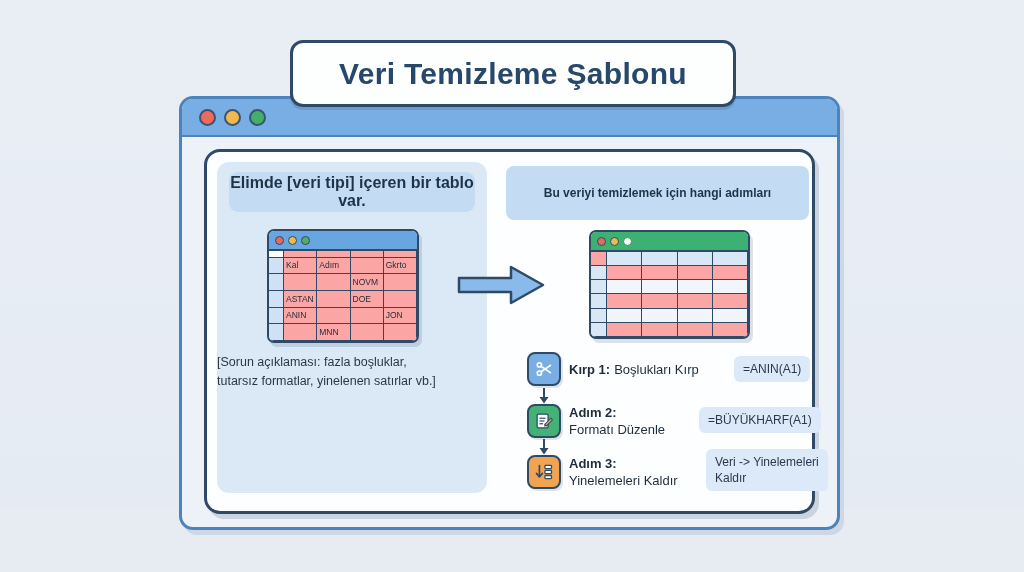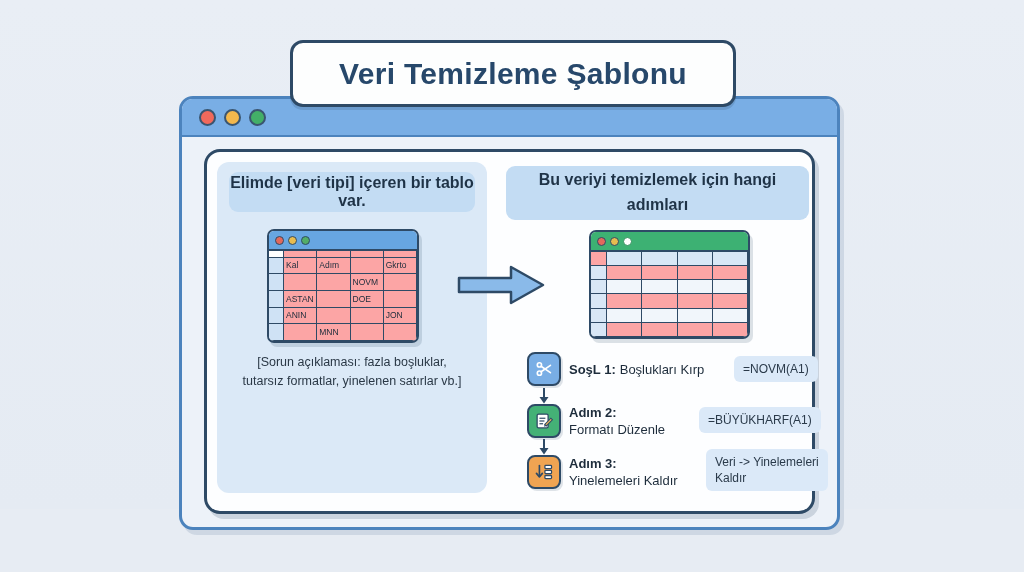--- a/index.html
+++ b/index.html
@@ -27,21 +27,21 @@
   .inner-panel { position:absolute; left:204px; top:149px; width:611px; height:365px;
     background:#fdfeff; border:3px solid #2e4a66; border-radius:16px;
     box-shadow:4px 5px 0 rgba(46,74,102,0.18); }
 
   
   .left-panel { position:absolute; left:217px; top:162px; width:270px; height:331px;
     background:#dbe9f7; border-radius:12px; }
   .prompt-chip { background:#c3dcf3; border-radius:9px; color:#1f3347; font-weight:700;
     display:flex; flex-direction:column; align-items:center; justify-content:center; text-align:center; }
   .left-chip { position:absolute; left:229px; top:172px; width:246px; height:40px; font-size:16px; }
-  .right-chip { position:absolute; left:506px; top:166px; width:303px; height:54px; font-size:16px; line-height:1.55; }
+  .right-chip { position:absolute; left:506px; top:166px; width:303px; height:54px; font-size:12px; line-height:1.55;border-radius:8px; }
 
   
   .mini-window { position:absolute; background:#fff; border:2px solid #2e4a66; border-radius:7px;
     overflow:hidden; box-shadow:3px 4px 0 rgba(46,74,102,0.16); }
   .mini-left { left:267px; top:229px; width:152px; height:114px; }
   .mini-right { left:589px; top:230px; width:161px; height:109px; }
   .mini-titlebar { height:20px; display:flex; align-items:center; padding-left:6px; border-bottom:2px solid #2e4a66; }
   .mini-titlebar.blue { background:#67a6e1; } .mini-titlebar.green { background:#3db173; }
   .mini-dot { width:9px; height:9px; border-radius:50%; border:1.5px solid #2e4a66; margin-right:4px; }
   .mini-dot.red { background:#e2695c; } .mini-dot.yellow { background:#e8bc4f; }
@@ -49,21 +49,21 @@
 
   .mini-grid { display:grid; width:100%; height:calc(100% - 20px); }
   .mini-left .mini-grid { grid-template-columns:15px repeat(4,1fr); }
   .mini-right .mini-grid { grid-template-columns:16px repeat(4,1fr); }
   .mcell, .rcell { border-right:1px solid #2e4a66; border-bottom:1px solid #2e4a66; background:#fca5a5;
     font-size:8.5px; color:#1c2b3a; display:flex; align-items:center; padding-left:2px; overflow:hidden; }
   .mcell.rowhead { background:#cfe2f5; } .mcell.rowhead.first { background:#fff; }
   .rcell.shade { background:#d8e7f6; } .rcell.alt { background:#f1f6fb; }
 
   
-  .note { position:absolute; left:217px; top:353px; width:270px; text-align:center;
+  .note { position:absolute; left:217px; top:353px; width:270px; 
     font-size:12.5px; color:#2a3846; line-height:1.5; }
 
   
   .big-arrow { position:absolute; left:455px; top:262px; }
 
   
   .step-icon { position:absolute; width:34px; height:34px; border:2px solid #2e4a66; border-radius:8px;
     display:flex; align-items:center; justify-content:center; box-shadow:2px 2px 0 rgba(46,74,102,0.15); }
   .si1 { left:527px; top:352px; background:#79aee5; }
   .si2 { left:527px; top:404px; background:#44b176; }
@@ -201,24 +201,24 @@
   <div class="step-icon si1">
     <svg width="22" height="22" viewBox="0 0 24 24" fill="none" stroke="#ffffff" stroke-width="1.8" stroke-linecap="round">
       <circle cx="7" cy="7.5" r="2.3"></circle>
         <circle cx="7" cy="16.5" r="2.3"></circle>
       <line x1="8.8" y1="9" x2="19" y2="16"></line>
         <line x1="8.8" y1="15" x2="19" y2="8"></line>
       <circle cx="13" cy="12" r="0.9" fill="#ffffff" stroke="none"></circle>
     </svg>
   </div>
   <div class="step-label sl1">
-    <span class="b">SoşL 1:</span><span class="r">Boşlukları Kırp</span>
+    <span class="b">Kırp 1:</span><span class="r">Boşlukları Kırp</span>
   </div>
   <div class="formula-chip fc1">
-    <div>=NOVM(A1)</div>
+    <div>=ANIN(A1)</div>
   </div>
 
   <svg class="connector c1" width="12" height="16" viewBox="0 0 12 16">
     <line x1="6" y1="0" x2="6" y2="10" stroke="#2e4a66" stroke-width="2"></line>
     <polygon points="1.5,9 10.5,9 6,15.5" fill="#2e4a66"></polygon>
   </svg>
 
   <div class="step-icon si2">
     <svg width="22" height="22" viewBox="0 0 24 24">
       <rect x="4.5" y="4.5" width="12" height="15" rx="1.5" fill="#ffffff" stroke="#2e4a66" stroke-width="1.4"></rect>

